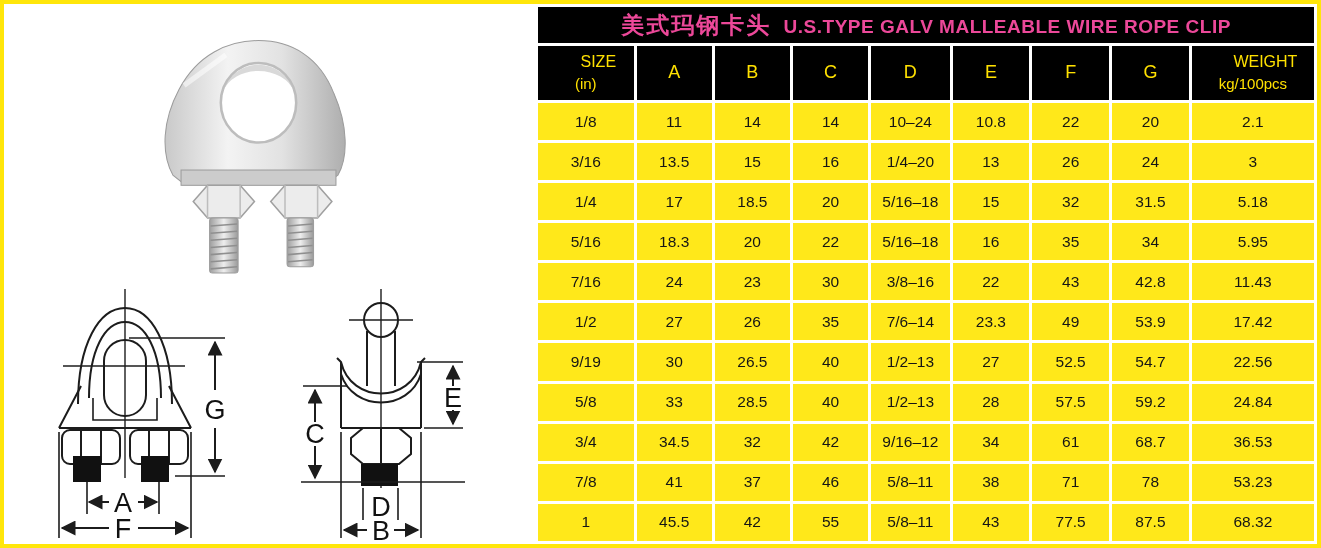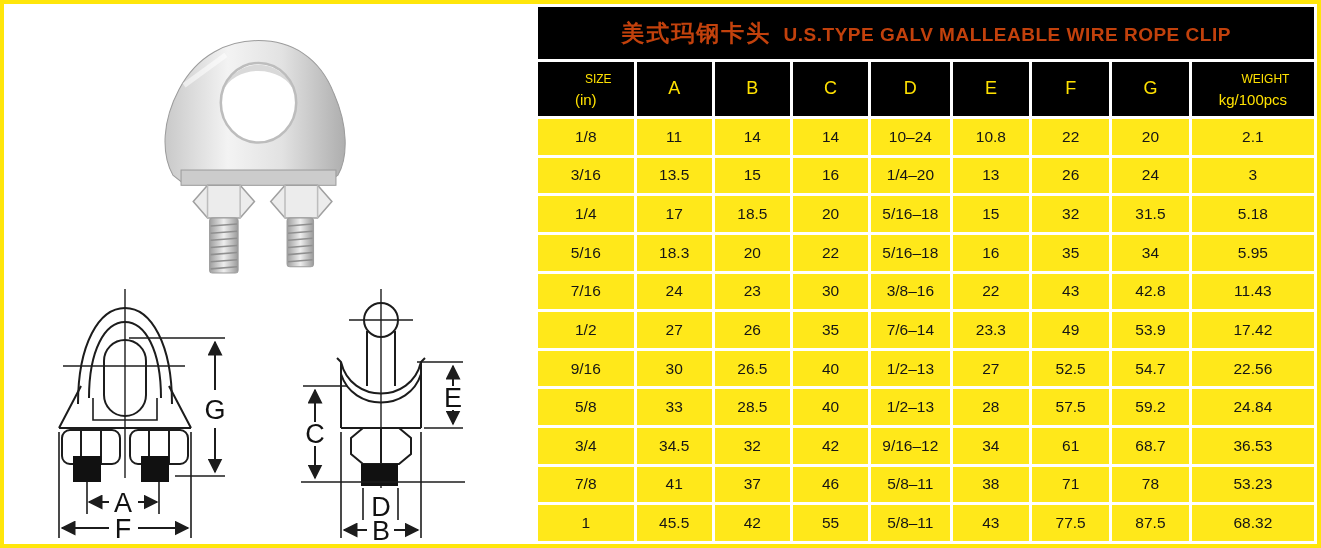--- a/index.html
+++ b/index.html
@@ -31,22 +31,22 @@
     width: 100%;
     height: 100%;
     border-collapse: separate;
     border-spacing: 3px;
     table-layout: fixed;
     background: #ffffff;
   }
   .spec td, .spec th { text-align: center; vertical-align: middle; overflow: hidden; }
   .title-cell {
     background: #000000;
-    height: 52px;
-    color: #c2410c;
+    height: 36px;
+    color: #ec4899;
     white-space: nowrap;
   }
   .title-cn { font-size: 23px; font-weight: bold; letter-spacing: 2px; }
   .title-en { font-size: 19px; font-weight: bold; letter-spacing: 0.5px; margin-left: 8px; }
   .spec-cell {
     background: #000000;
     height: 48px;
     color: #ffe400;
     font-size: 24px;
     font-weight: bold;
@@ -54,21 +54,21 @@
   }
   .col-head {
     background: #000000;
     height: 54px;
     color: #ffe100;
     font-weight: normal;
     font-size: 18px;
     line-height: 1.2;
   }
   .col-head .sub { font-size: 15px; text-align: right; }
-  .col-head .main-sm { font-size: 12px; margin-left: 25px; }
+  .col-head .main-sm { font-size: 16px; margin-left: 25px; }
   .spec tbody td {
     background: #ffe81a;
     color: #151515;
     font-size: 15.5px;
   }
   svg text { font-family: "Liberation Sans", "DejaVu Sans", sans-serif; }
 </style>
 </head>
 <body>
 
@@ -320,21 +320,21 @@
           <td>27</td>
           <td>26</td>
           <td>35</td>
           <td>7/6–14</td>
           <td>23.3</td>
           <td>49</td>
           <td>53.9</td>
           <td>17.42</td>
         </tr>
         <tr>
-          <td>9/16</td>
+          <td>9/19</td>
           <td>30</td>
           <td>26.5</td>
           <td>40</td>
           <td>1/2–13</td>
           <td>27</td>
           <td>52.5</td>
           <td>54.7</td>
           <td>22.56</td>
         </tr>
         <tr>

